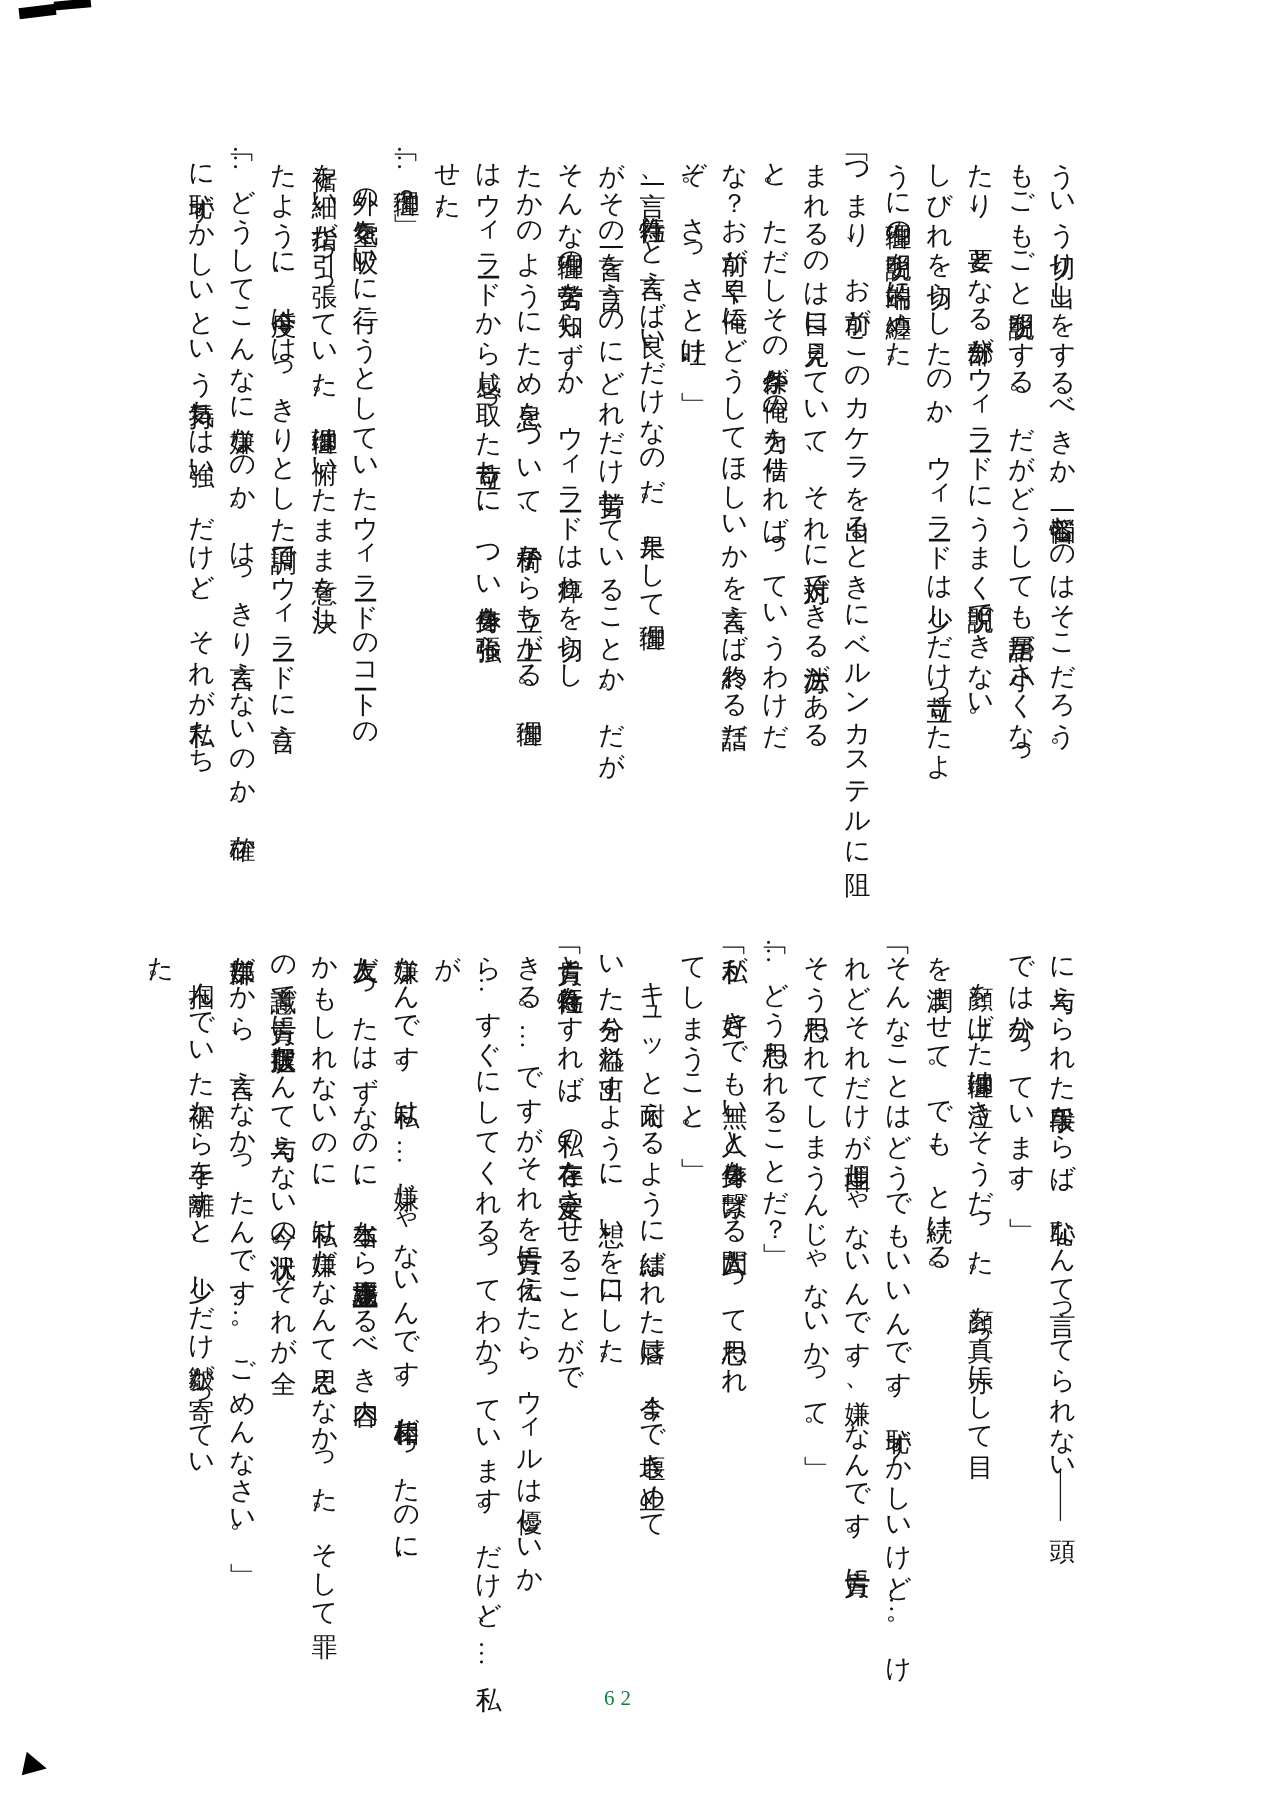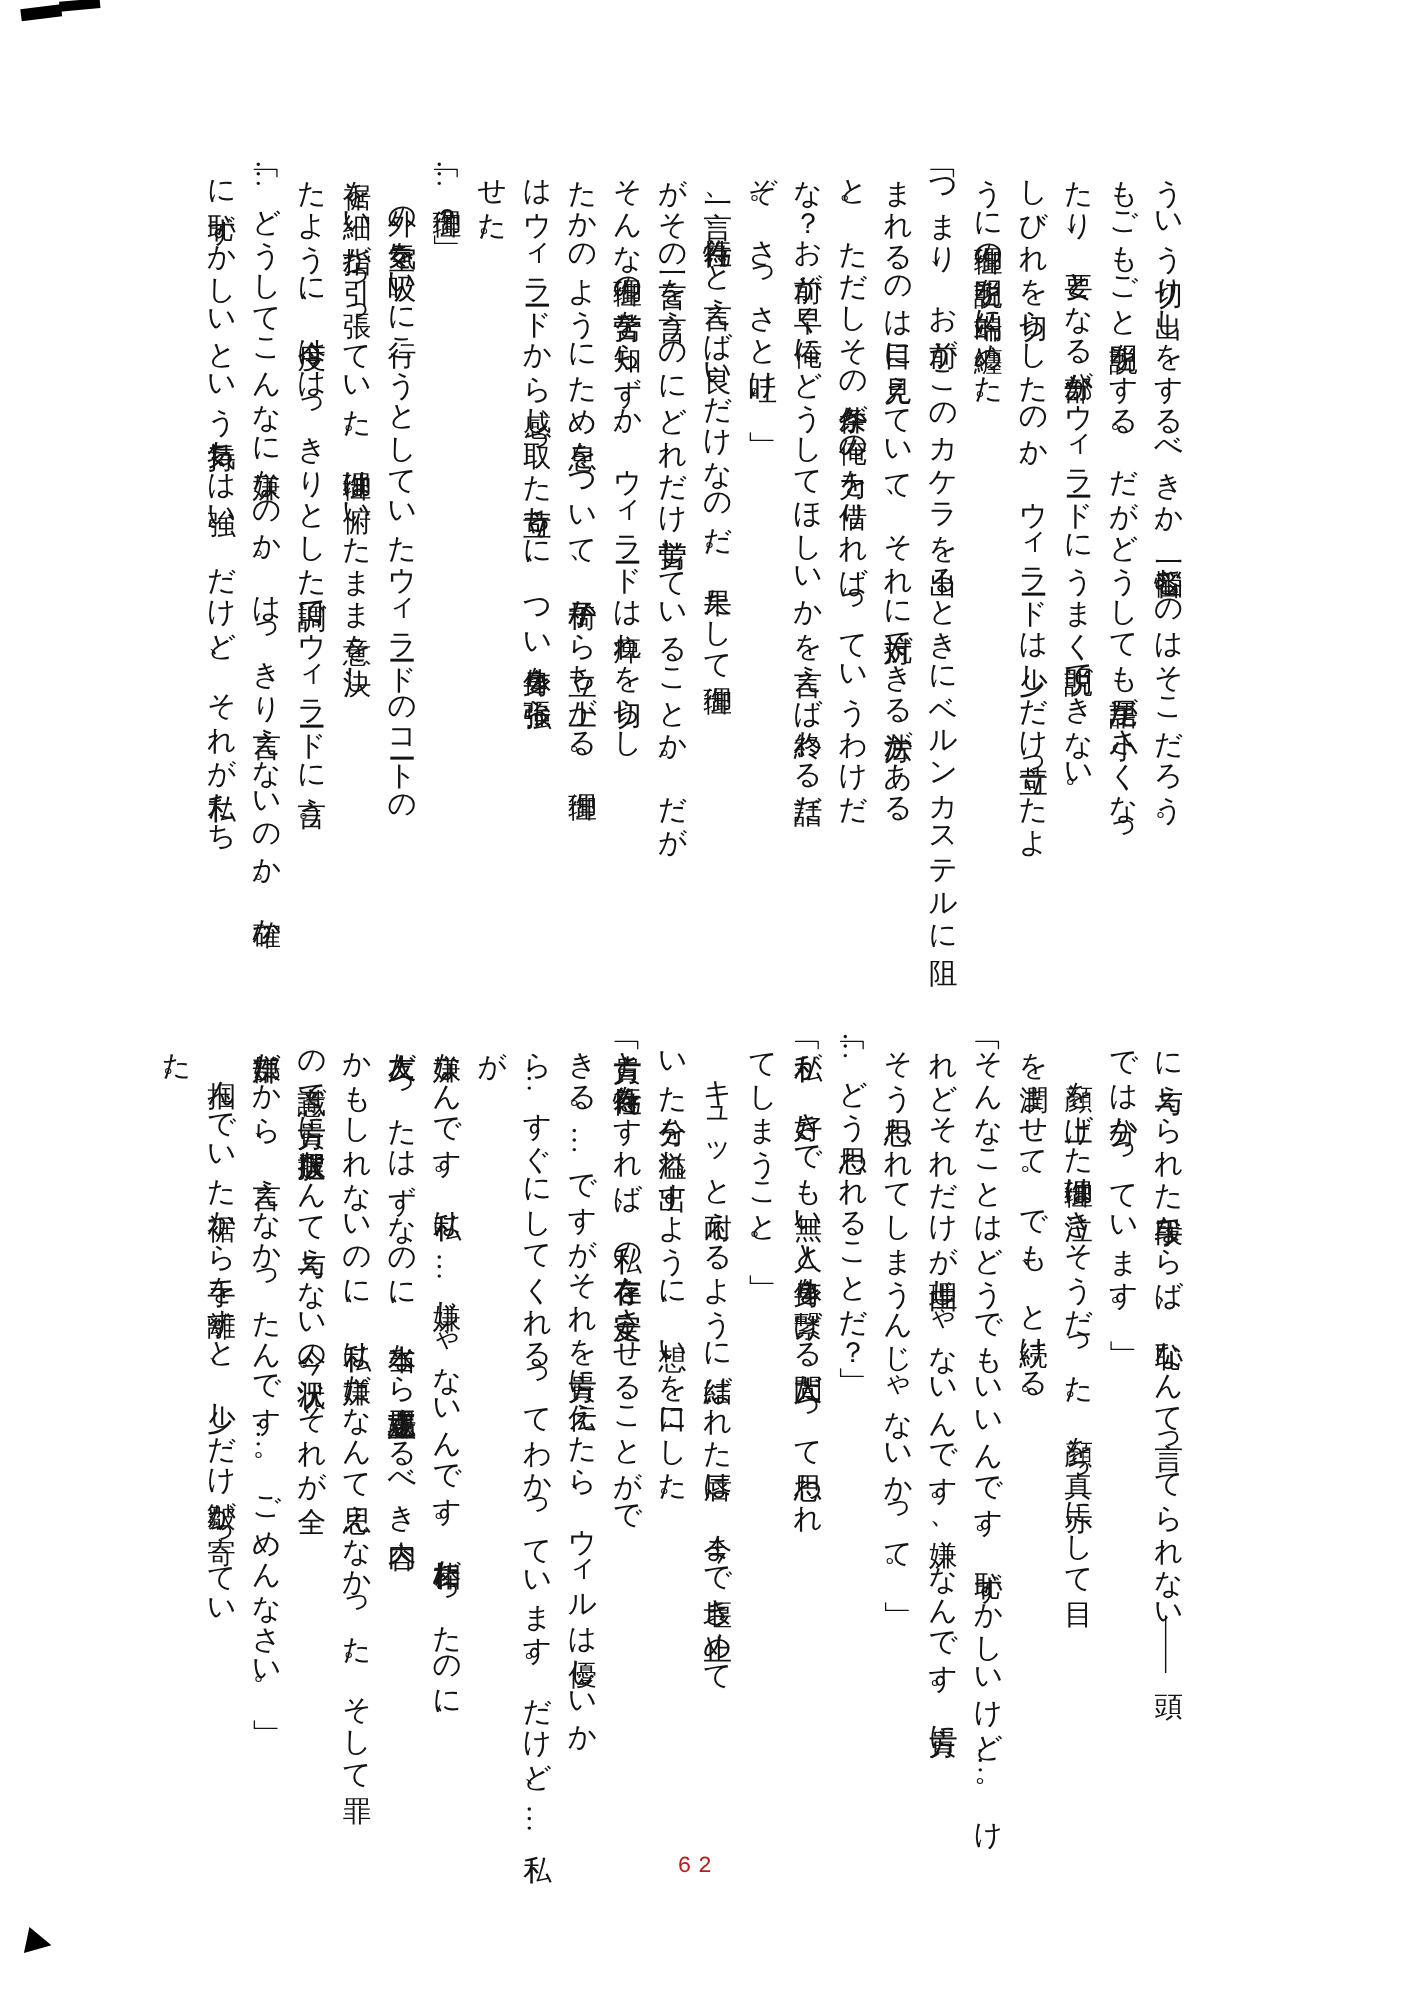--- a/index.html
+++ b/index.html
@@ -26,25 +26,24 @@
   .block-top { top: 145px; }
   .block-bottom { top: 938px; }
   .text-block p.vline {
     margin: 0;
     padding: 0;
   }
   .page-number {
     position: absolute;
     left: 604px;
     top: 1686px;
-    font-family: Liberation Mono, monospace;
+    font-family: Liberation Serif, serif;
     font-size: 21px;
     letter-spacing: 6px;
-    color: #b91c1c;
-    margin-left: 12px;
+    color: #15803d;
   }
   .mark { position: absolute; background: #000; }
   .mark-top-1 { left: 54px; top: 0px; width: 37px; height: 9px; transform: rotate(-5deg); }
   .mark-top-2 { left: 19px; top: 6px; width: 37px; height: 11px; transform: rotate(-7deg); }
   .mark-bottom {
     position: absolute;
     left: 24px; top: 1754px;
     width: 0; height: 0;
     border-top: 12px solid transparent;
     border-bottom: 12px solid transparent;

